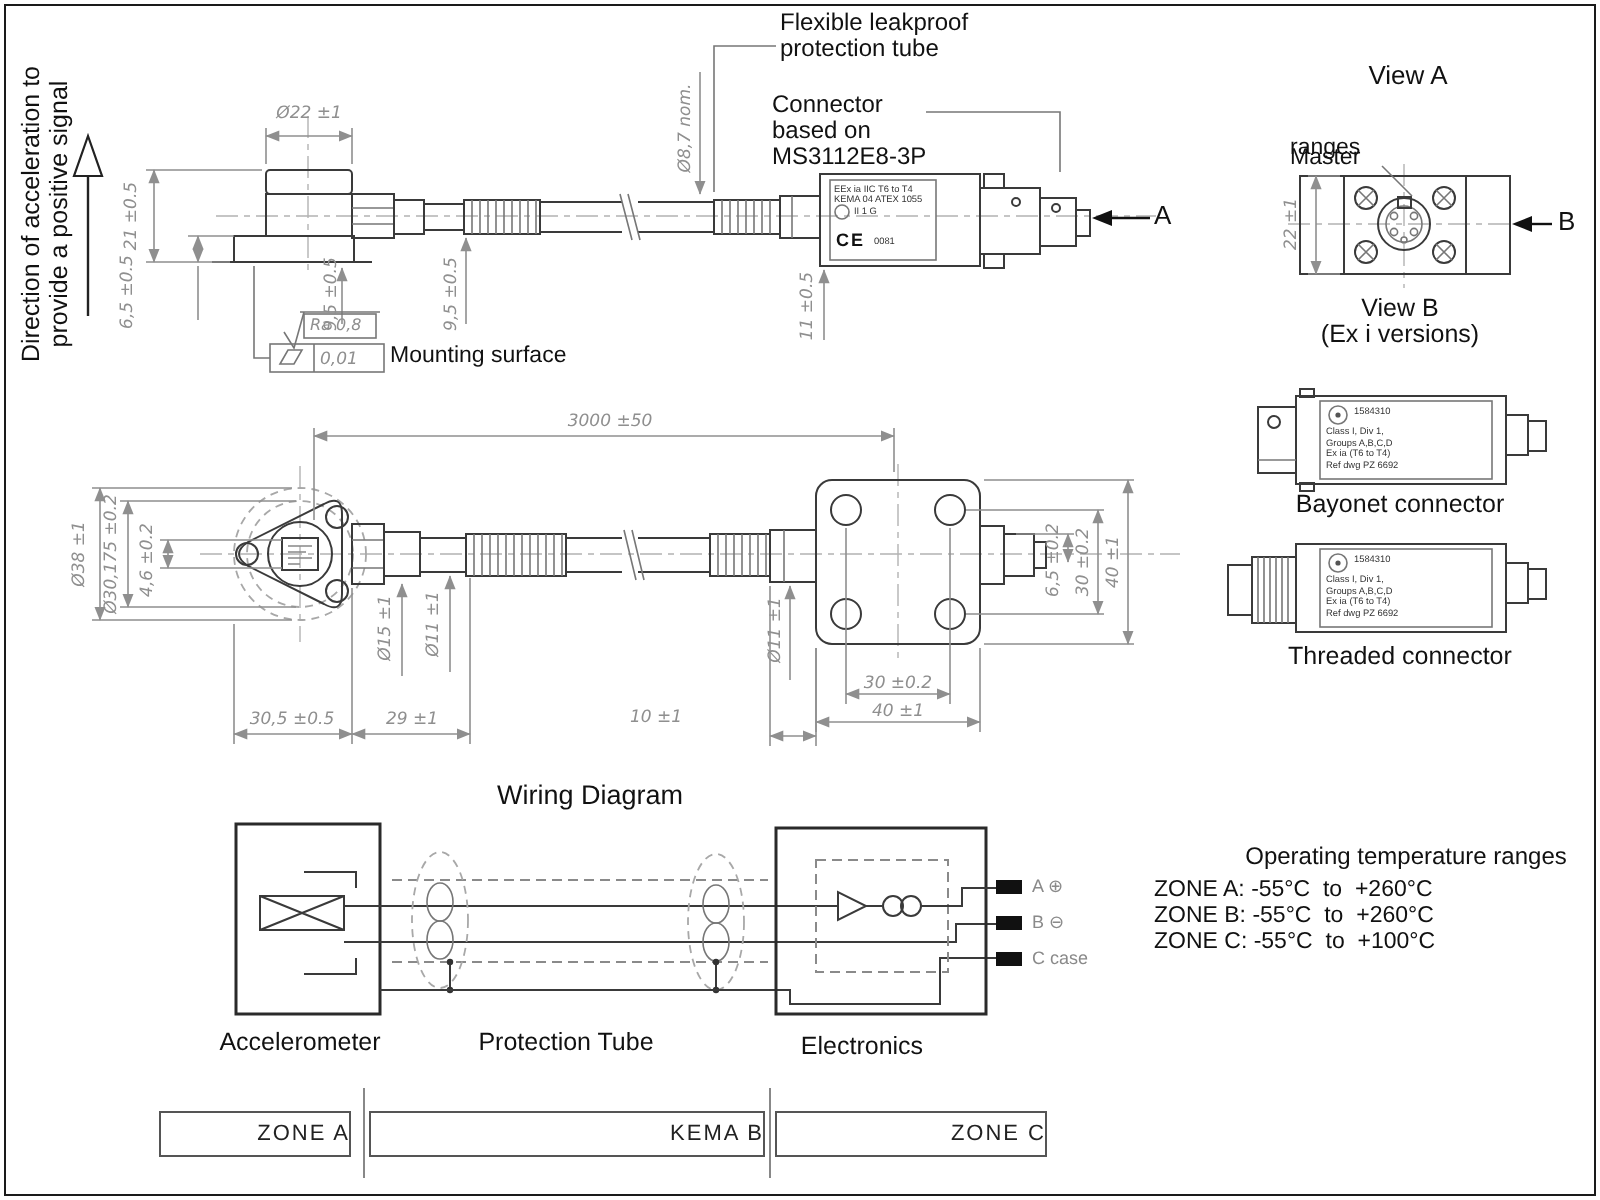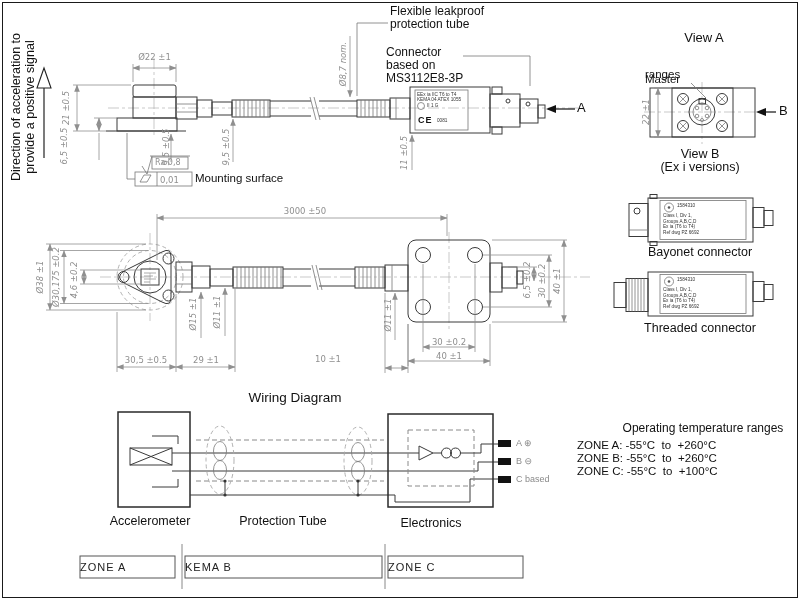--- a/index.html
+++ b/index.html
@@ -11,31 +11,31 @@
   .s2{stroke:#2a2a2a;fill:none;stroke-width:1.5;}
   .thin{stroke:#777;fill:none;stroke-width:0.8;}
   .d{stroke:#8f8f8f;fill:none;stroke-width:0.8;}
   .cl{stroke:#b3b3b3;fill:none;stroke-width:0.7;stroke-dasharray:11 3 3 3;}
   .dsh{stroke:#8a8a8a;fill:none;stroke-width:1;stroke-dasharray:5 3;}
   .ovl{stroke:#a8a8a8;fill:none;stroke-width:0.9;stroke-dasharray:4 3;}
   .dl{marker-start:url(#ar);marker-end:url(#ar);}
   .de{marker-end:url(#ar);}
   .lbl{position:absolute;color:#111;font-size:12px;line-height:13px;white-space:nowrap;}
   .c{text-align:center;white-space:nowrap;}
-  .dim{position:absolute;font-family:"DejaVu Sans",sans-serif;
+  .dim{position:absolute;font-family:"DejaVu Sans",sans-serif;font-style:italic;
        font-size:8.5px;line-height:10px;color:#8f8f8f;white-space:nowrap;}
   .vdim{position:absolute;transform:rotate(-90deg);width:60px;text-align:center;
         font-family:"DejaVu Sans",sans-serif;font-style:italic;font-size:8.5px;
         line-height:10px;color:#8f8f8f;white-space:nowrap;}
   .vlbl{position:absolute;transform:rotate(-90deg);font-size:12.5px;color:#111;
         white-space:nowrap;text-align:center;line-height:14px;width:175px;}
   .micro{position:absolute;font-size:9px;line-height:10.5px;color:#333;
          transform:scale(0.52);transform-origin:0 0;white-space:nowrap;}
   .pre{white-space:pre;}
-  .zone{position:absolute;font-size:11px;letter-spacing:1px;color:#222;text-align:left;}
+  .zone{position:absolute;font-size:11px;letter-spacing:1px;color:#222;text-align:right;}
   .term{position:absolute;font-size:9px;color:#8a8a8a;white-space:nowrap;}
 </style>
 </head>
 <body>
 
 <div id="page">
 <div id="frame"></div>
 
 <svg width="800" height="600" viewBox="0 0 800 600">
   <defs>
@@ -332,21 +332,21 @@
 <div class="vdim" style="left:512px;top:276px;">30 ±0.2</div>
 <div class="vdim" style="left:527px;top:276px;">40 ±1</div>
 
 <div class="lbl c" style="left:205px;top:391px;width:180px;font-size:13.5px;">Wiring Diagram</div>
 <div class="lbl c" style="left:90px;top:515px;width:120px;font-size:12.5px;">Accelerometer</div>
 <div class="lbl c" style="left:223px;top:515px;width:120px;font-size:12.5px;">Protection Tube</div>
 <div class="lbl c" style="left:371px;top:517px;width:120px;font-size:12.5px;">Electronics</div>
 
 <div class="term" style="left:516px;top:438px;"><span>A</span> <span>⊕</span></div>
 <div class="term" style="left:516px;top:456px;"><span>B</span> <span>⊖</span></div>
-<div class="term" style="left:516px;top:474px;">C based</div>
+<div class="term" style="left:516px;top:474px;">C case</div>
 
 <div class="lbl c" style="left:594px;top:422px;width:218px;font-size:12px;">Operating temperature ranges</div>
 <div class="lbl pre" style="left:577px;top:439px;font-size:11.5px;">ZONE A: -55°C  to  +260°C</div>
 <div class="lbl pre" style="left:577px;top:452px;font-size:11.5px;">ZONE B: -55°C  to  +260°C</div>
 <div class="lbl pre" style="left:577px;top:465px;font-size:11.5px;">ZONE C: -55°C  to  +100°C</div>
 
 <div class="zone" style="left:80px;top:561px;width:95px;">ZONE A</div>
 <div class="zone" style="left:185px;top:561px;width:197px;">KEMA B</div>
 <div class="zone" style="left:388px;top:561px;width:135px;">ZONE C</div>
 

